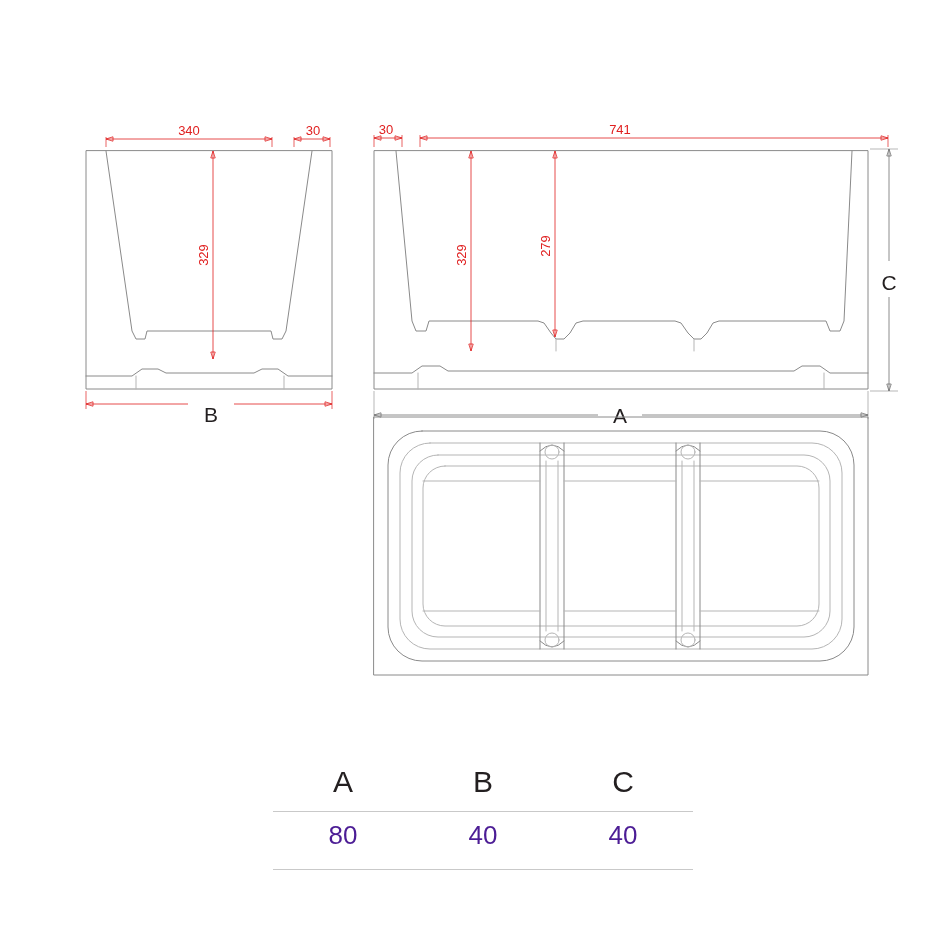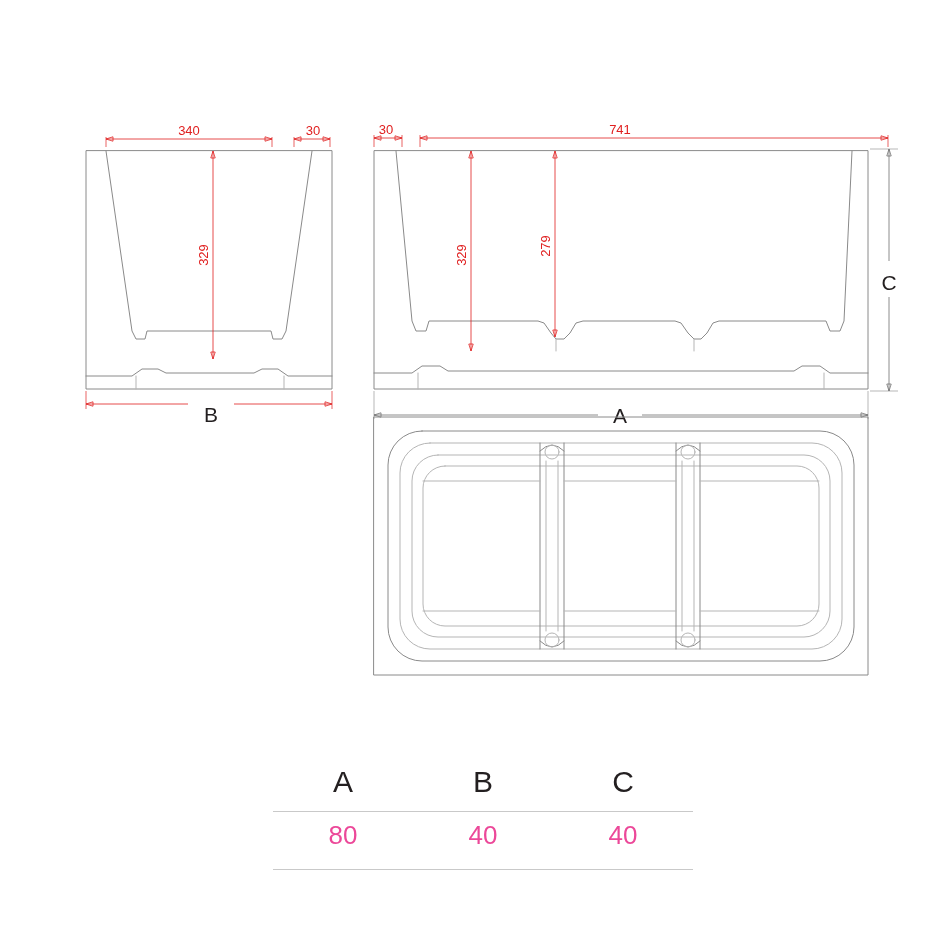--- a/index.html
+++ b/index.html
@@ -86,21 +86,21 @@
   #dim-table th {
     font-weight: normal;
     font-size: 30px;
     color: #231f20;
     padding: 4px 0 12px 0;
     text-align: center;
     border-bottom: 1px solid #c9c9c9;
   }
   #dim-table td {
     font-size: 26px;
-    color: #ec4899;
+    color: #4c1d95;
     padding: 8px 0 18px 0;
     text-align: center;
     border-bottom: 1px solid #c9c9c9;
   }
 </style>
 </head>
 <body>
 
 <div id="stage">
 

